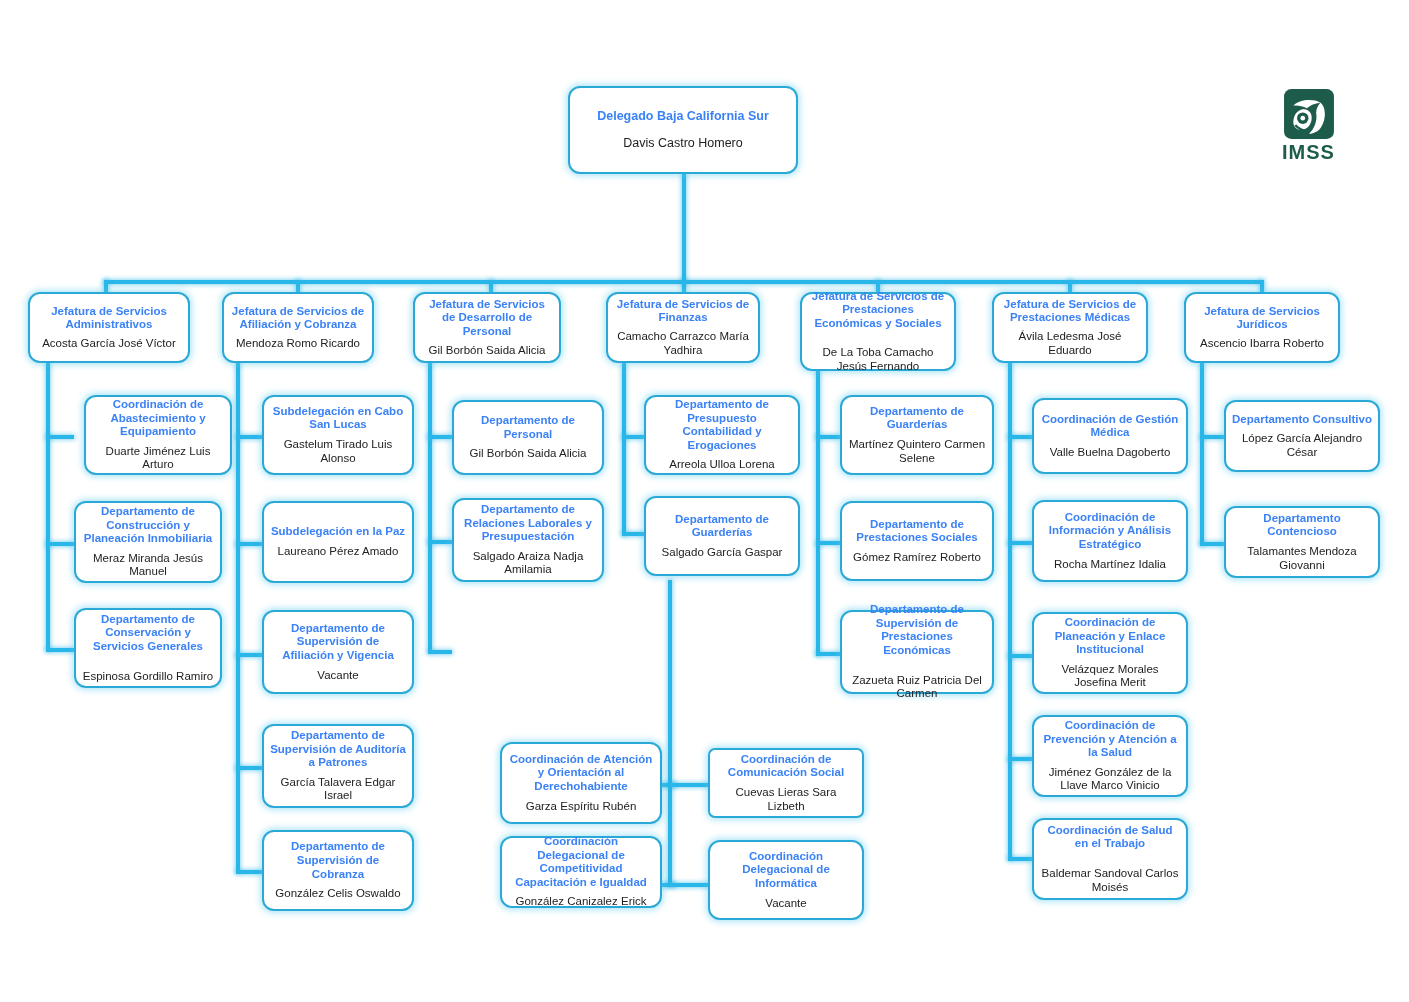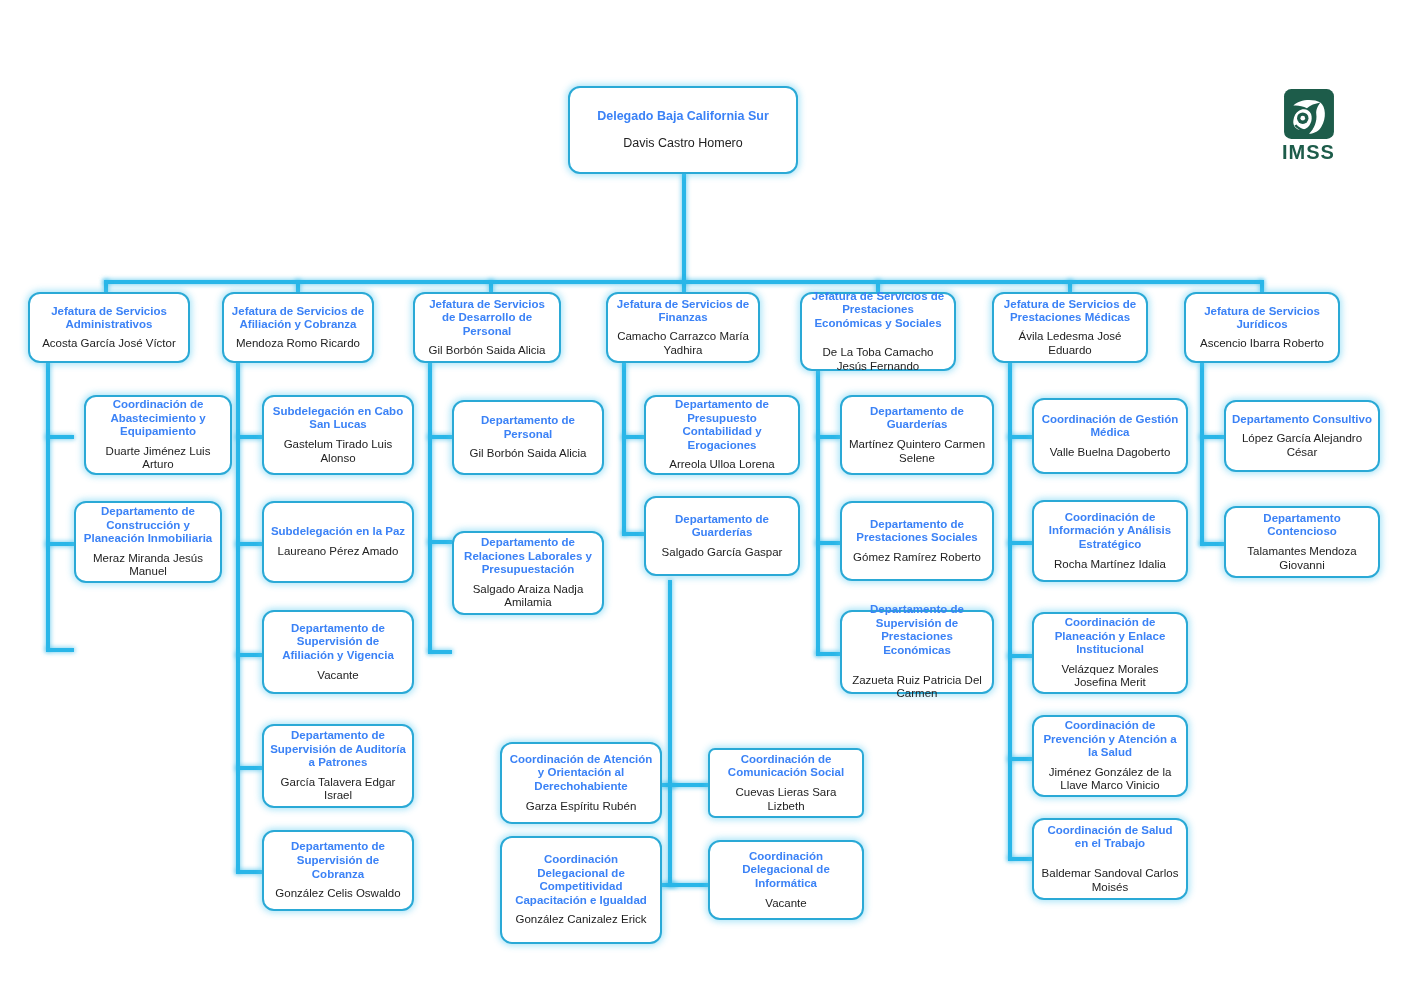--- a/index.html
+++ b/index.html
@@ -133,20 +133,24 @@
     <div class="person">Acosta García José Víctor</div>
   </div>
   <div class="node tier-3" style="left:84px;top:395px;width:148px;height:80px;">
     <div class="title">Coordinación de Abastecimiento y Equipamiento</div>
     <div class="person">Duarte Jiménez Luis Arturo</div>
   </div>
   <div class="node tier-3" style="left:74px;top:501px;width:148px;height:82px;">
     <div class="title">Departamento de Construcción y Planeación Inmobiliaria</div>
     <div class="person">Meraz Miranda Jesús Manuel</div>
   </div>
+  <div class="node tier-3 tight" style="left:74px;top:608px;width:148px;height:80px;">
+    <div class="title">Departamento de Conservación y Servicios Generales</div>
+    <div class="person">Espinosa Gordillo Ramiro</div>
+  </div>
 
   <div class="node tier-2" style="left:222px;top:292px;width:152px;height:71px;">
     <div class="title">Jefatura de Servicios de Afiliación y Cobranza</div>
     <div class="person">Mendoza Romo Ricardo</div>
   </div>
   <div class="node tier-3" style="left:262px;top:395px;width:152px;height:80px;">
     <div class="title">Subdelegación en Cabo San Lucas</div>
     <div class="person">Gastelum Tirado Luis Alonso</div>
   </div>
   <div class="node tier-3" style="left:262px;top:501px;width:152px;height:82px;">
@@ -167,21 +171,21 @@
   </div>
 
   <div class="node tier-2" style="left:413px;top:292px;width:148px;height:71px;">
     <div class="title">Jefatura de Servicios de Desarrollo de Personal</div>
     <div class="person">Gil Borbón Saida Alicia</div>
   </div>
   <div class="node tier-3" style="left:452px;top:400px;width:152px;height:75px;">
     <div class="title">Departamento de Personal</div>
     <div class="person">Gil Borbón Saida Alicia</div>
   </div>
-  <div class="node tier-3" style="left:452px;top:498px;width:152px;height:84px;margin-top:33px;">
+  <div class="node tier-3" style="left:452px;top:498px;width:152px;height:84px;">
     <div class="title">Departamento de Relaciones Laborales y Presupuestación</div>
     <div class="person">Salgado Araiza Nadja Amilamia</div>
   </div>
 
   <div class="node tier-2" style="left:606px;top:292px;width:154px;height:71px;">
     <div class="title">Jefatura de Servicios de Finanzas</div>
     <div class="person">Camacho Carrazco María Yadhira</div>
   </div>
   <div class="node tier-3" style="left:644px;top:395px;width:156px;height:80px;">
     <div class="title">Departamento de Presupuesto Contabilidad y Erogaciones</div>
@@ -248,21 +252,21 @@
   </div>
 
   <div class="node tier-3" style="left:500px;top:742px;width:162px;height:82px;">
     <div class="title">Coordinación de Atención y Orientación al Derechohabiente</div>
     <div class="person">Garza Espíritu Rubén</div>
   </div>
   <div class="node tier-3" style="left:708px;top:748px;width:156px;height:70px;border-radius:7px;">
     <div class="title">Coordinación de Comunicación Social</div>
     <div class="person">Cuevas Lieras Sara Lizbeth</div>
   </div>
-  <div class="node tier-3" style="left:500px;top:836px;width:162px;height:108px;">
+  <div class="node tier-3" style="left:500px;top:836px;width:162px;height:72px;">
     <div class="title">Coordinación Delegacional de Competitividad Capacitación e Igualdad</div>
     <div class="person">González Canizalez Erick</div>
   </div>
   <div class="node tier-3" style="left:708px;top:840px;width:156px;height:80px;">
     <div class="title">Coordinación Delegacional de Informática</div>
     <div class="person">Vacante</div>
   </div>
 
   <div id="logo" style="left:1282px;top:88px;">
     <svg class="mark" viewBox="0 0 100 100" aria-hidden="true">

